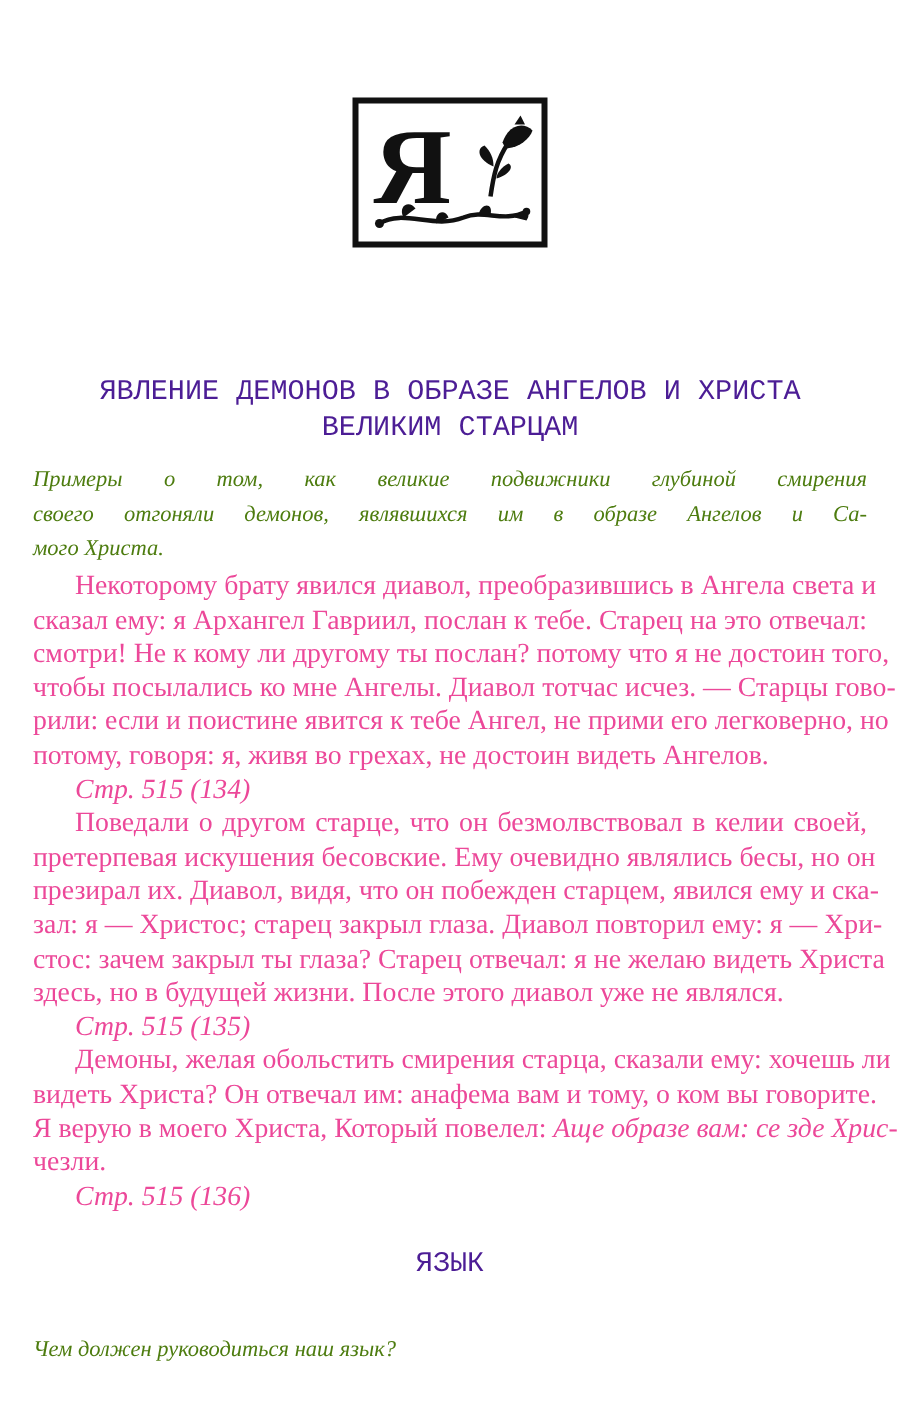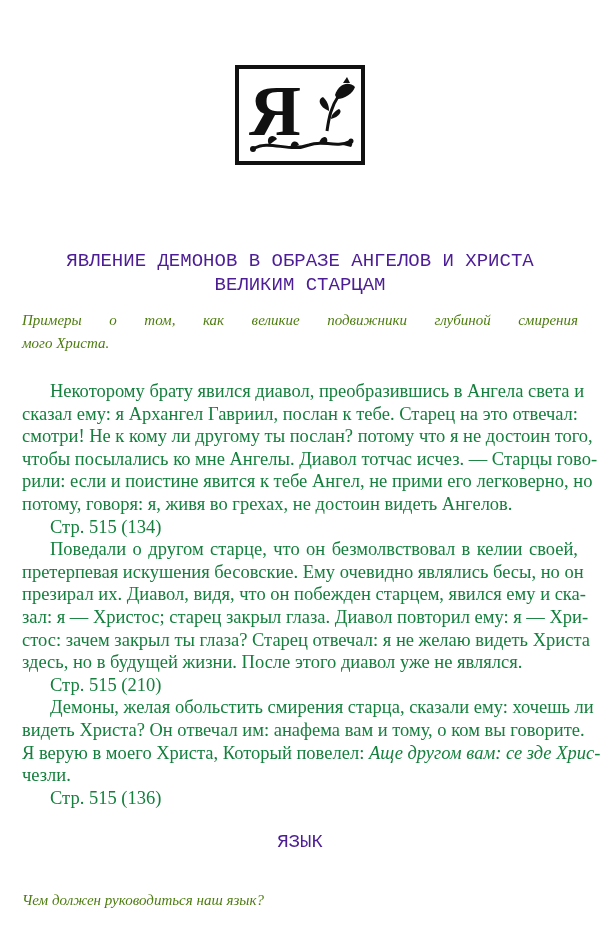--- a/index.html
+++ b/index.html
@@ -60,38 +60,39 @@
       line-height: 23px;
       text-align: justify;
       color: #4d7c0f;
     }
     .body-text {
       position: absolute;
       left: 0;
       width: 556px;
       font-size: 18.5px;
       line-height: 22.6px;
-      color: #15803d;
+      color: #ec4899;
     }
     .line {
       display: block;
       white-space: nowrap;
       text-align: justify;
       text-align-last: justify;
       height: 22.6px;
     }
     .line.last {
       text-align-last: left;
     }
     .line.indent {
       padding-left: 28px;
     }
     .line.ref {
       padding-left: 28px;
       text-align-last: left;
+      font-style: italic;
     }
     .it {
       font-style: italic;
     }
     .intro .line {
       height: 23px;
     }
   </style>
 </head>
 <body>
@@ -120,44 +121,45 @@
     </svg>
   </div>
 
   <div class="heading" style="top:249px;">
     <span class="line last" style="text-align:center;text-align-last:center;height:24px;">ЯВЛЕНИЕ ДЕМОНОВ В ОБРАЗЕ АНГЕЛОВ И ХРИСТА</span>
     <span class="line last" style="text-align:left;text-align-last:center;height:24px;">ВЕЛИКИМ СТАРЦАМ</span>
   </div>
 
   <div class="intro" style="top:309px;">
     <span class="line">Примеры о том, как великие подвижники глубиной смирения</span>
+    <span class="line">своего отгоняли демонов, являвшихся им в образе Ангелов и Са-</span>
     <span class="line last">мого Христа.</span>
   </div>
 
   <div class="body-text" style="top:380px;">
 
     <span class="line indent">Некоторому брату явился диавол, преобразившись в Ангела света и</span>
     <span class="line">сказал ему: я Архангел Гавриил, послан к тебе. Старец на это отвечал:</span>
     <span class="line">смотри! Не к кому ли другому ты послан? потому что я не достоин того,</span>
     <span class="line">чтобы посылались ко мне Ангелы. Диавол тотчас исчез. — Старцы гово-</span>
     <span class="line">рили: если и поистине явится к тебе Ангел, не прими его легковерно, но</span>
     <span class="line last">потому, говоря: я, живя во грехах, не достоин видеть Ангелов.</span>
     <span class="line ref">Стр. 515 (134)</span>
 
     <span class="line indent">Поведали о другом старце, что он безмолвствовал в келии своей,</span>
     <span class="line">претерпевая искушения бесовские. Ему очевидно являлись бесы, но он</span>
     <span class="line">презирал их. Диавол, видя, что он побежден старцем, явился ему и ска-</span>
     <span class="line">зал: я — Христос; старец закрыл глаза. Диавол повторил ему: я — Хри-</span>
     <span class="line">стос: зачем закрыл ты глаза? Старец отвечал: я не желаю видеть Христа</span>
     <span class="line last">здесь, но в будущей жизни. После этого диавол уже не являлся.</span>
-    <span class="line ref">Стр. 515 (210)</span>
+    <span class="line ref">Стр. 515 (135)</span>
 
     <span class="line indent">Демоны, желая обольстить смирения старца, сказали ему: хочешь ли</span>
     <span class="line">видеть Христа? Он отвечал им: анафема вам и тому, о ком вы говорите.</span>
-    <span class="line"><span>Я верую в моего Христа, Который повелел: </span><span class="it">Аще другом вам: се зде Хрис-</span></span>
+    <span class="line"><span>Я верую в моего Христа, Который повелел: </span><span class="it">Аще образе вам: се зде Хрис-</span></span>
     <span class="line last">чезли.</span>
     <span class="line ref">Стр. 515 (136)</span>
   </div>
 
   <div class="heading" style="top:830px;">
     <span class="line last" style="text-align:center;text-align-last:center;height:24px;">ЯЗЫК</span>
   </div>
 
   <div class="intro" style="top:889px;">
     <span class="line last">Чем должен руководиться наш язык?</span>

